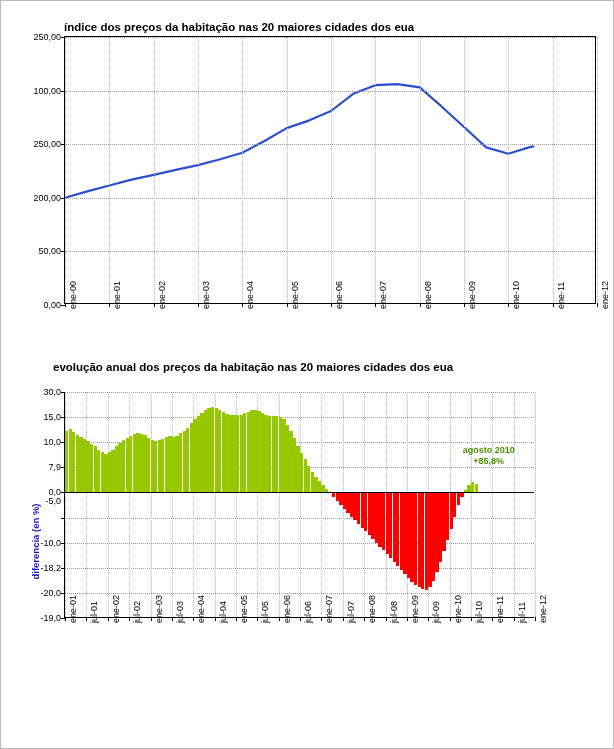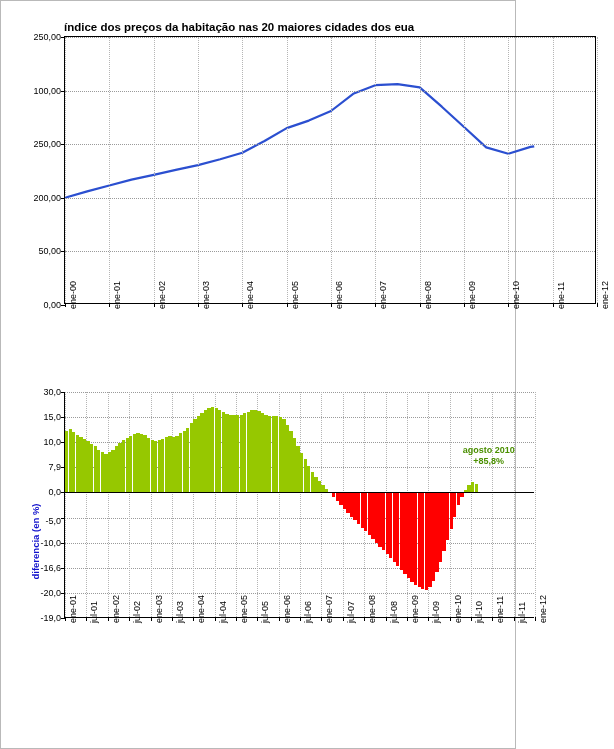--- a/index.html
+++ b/index.html
@@ -10,21 +10,21 @@
   body {
     width: 614px;
     height: 749px;
     font-family: "Liberation Sans", sans-serif;
     color: #000000;
     position: relative;
     overflow: hidden;
   }
   #page {
     position: relative;
-    width: 516px;
+    width: 614px;
     height: 749px;
     border: 1px solid #b9b9b9;
     box-sizing: border-box;
     background: #ffffff;
   }
 
   
   .chart {
     position: absolute;
   }
@@ -196,36 +196,37 @@
         <div class="vgrid" style="left:487.7px;"></div>
         <div class="xtick-mark" style="left:487.7px;"></div>
         <div class="xtick-label" style="left:491.7px;">ene-11</div>
         <div class="vgrid" style="left:532.0px;"></div>
         <div class="xtick-mark" style="left:532.0px;"></div>
         <div class="xtick-label" style="left:536.0px;">ene-12</div>
       </div>
   </div>
 
   <div class="chart" id="chart-bottom" style="left:0; top:345px; width:614px; height:404px;">
+    <div class="chart-title" style="left:52px; top:15px;">evolução anual dos preços da habitação nas 20 maiores cidades dos eua</div>
     <div class="axis-label-y" id="ylabel-bottom" style="left:-21px; top:190px; width:110px; text-align:center;">diferencia (en %)</div>
     <div class="plot" id="plot-bottom" style="left:63px; top:46px; width:470px; height:620px; height:226px;">
     <div class="ytick-mark" style="top:226.0px;"></div>
         <div class="ytick" style="top:226.0px;">-19,0</div>
         <div class="gridline" style="top:200.9px;"></div>
         <div class="ytick-mark" style="top:200.9px;"></div>
         <div class="ytick" style="top:200.9px;">-20,0</div>
         <div class="gridline" style="top:175.8px;"></div>
         <div class="ytick-mark" style="top:175.8px;"></div>
-        <div class="ytick" style="top:175.8px;">-16,6</div>
+        <div class="ytick" style="top:175.8px;">-18,2</div>
         <div class="gridline" style="top:150.7px;"></div>
         <div class="ytick-mark" style="top:150.7px;"></div>
         <div class="ytick" style="top:150.7px;">-10,0</div>
         <div class="gridline" style="top:125.6px;"></div>
         <div class="ytick-mark" style="top:125.6px;"></div>
-        <div class="ytick" style="top:129px;text-align:right;">-5,0</div>
+        <div class="ytick" style="top:109px;text-align:right;">-5,0</div>
         <div class="ytick-mark" style="top:100.4px;"></div>
         <div class="ytick" style="top:100.4px;">0,0</div>
         <div class="gridline" style="top:75.3px;"></div>
         <div class="ytick-mark" style="top:75.3px;"></div>
         <div class="ytick" style="top:75.3px;">7,9</div>
         <div class="gridline" style="top:50.2px;"></div>
         <div class="ytick-mark" style="top:50.2px;"></div>
         <div class="ytick" style="top:50.2px;">10,0</div>
         <div class="gridline" style="top:25.1px;"></div>
         <div class="ytick-mark" style="top:25.1px;"></div>

